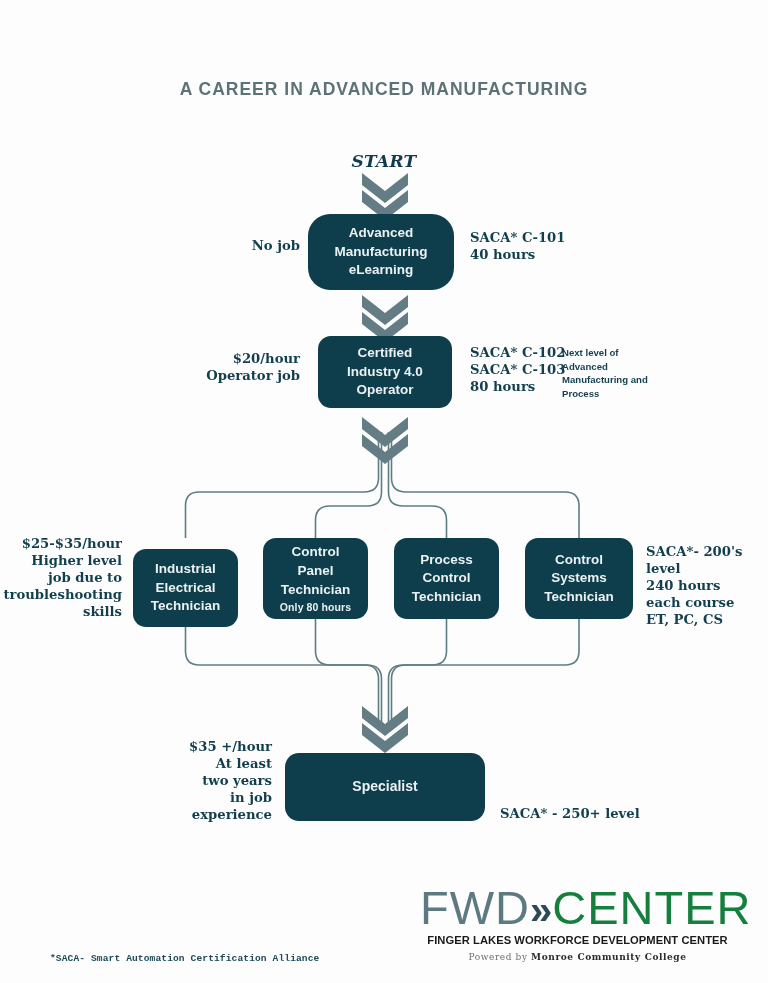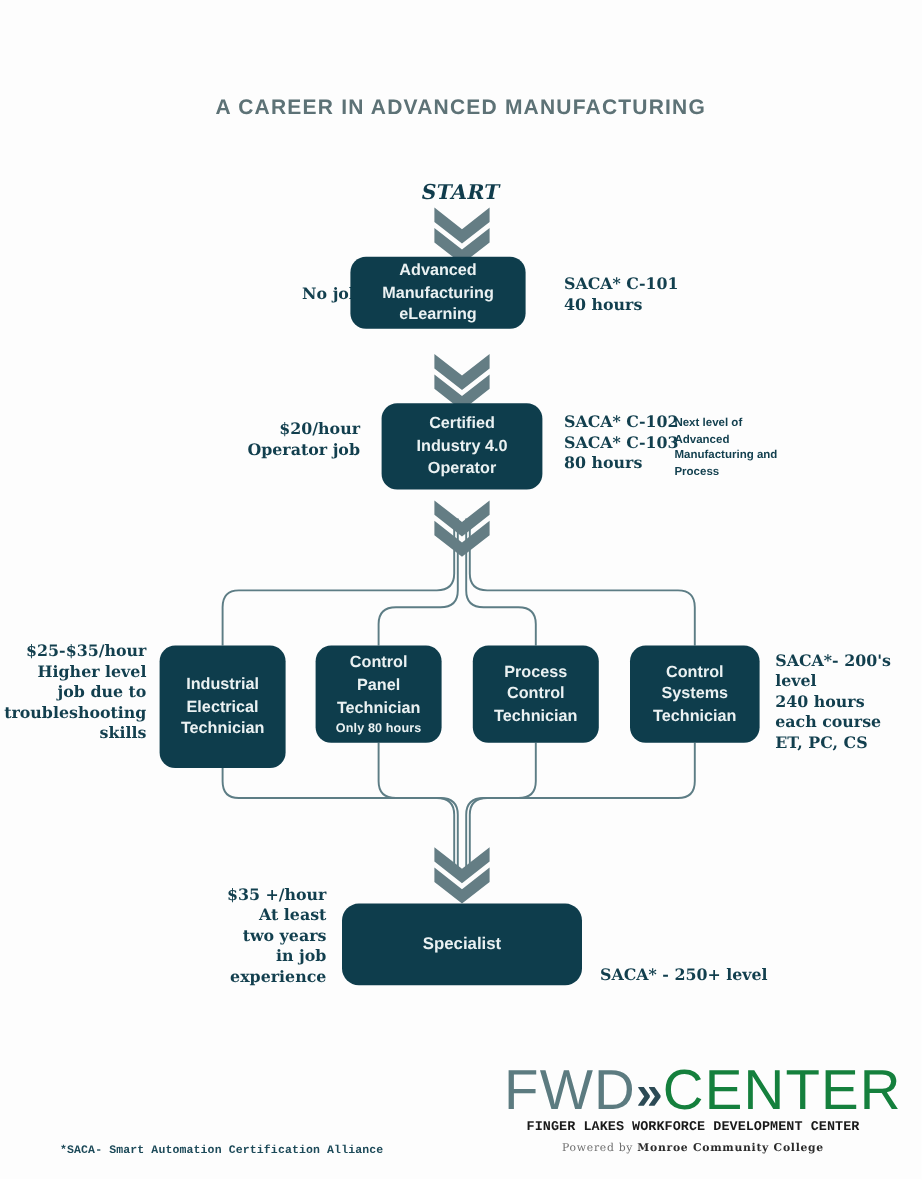--- a/index.html
+++ b/index.html
@@ -67,24 +67,24 @@
     padding: 4px 6px;
   }
   .node .sub {
     font-size: 10.5px;
     font-weight: bold;
     line-height: 1.2;
     margin-top: 2px;
     letter-spacing: 0.1px;
   }
 
-  #node-elearning  { left: 292px; top: 214px;  width: 146px; height: 60px; }
+  #node-elearning  { left: 308px; top: 214px;  width: 146px; height: 76px; border-radius: 22px; }
   #node-operator   { left: 318px; top: 336px;  width: 134px; height: 72px; }
 
-  #node-iet  { left: 133px; top: 538px; width: 105px; height: 102px; }
+  #node-iet  { left: 133px; top: 549px; width: 105px; height: 78px; }
   #node-cpt  { left: 263px; top: 538px; width: 105px; height: 81px; }
   #node-pct  { left: 394px; top: 538px; width: 105px; height: 81px; }
   #node-cst  { left: 525px; top: 538px; width: 108px; height: 81px; }
 
   #node-specialist { left: 285px; top: 753px; width: 200px; height: 68px;
                      font-size: 14px; border-radius: 14px; }
 
   
   .ann {
     position: absolute;
@@ -148,21 +148,21 @@
     line-height: 1;
     white-space: nowrap;
     font-weight: 300;
   }
   #logo-fwd    { color: #5c7b80; }
   #logo-chev   { color: #2c4a55; font-weight: bold; letter-spacing: -4px;
                  font-size: 40px; padding: 0 4px 0 0; }
   #logo-center { color: #15803d; }
   #logo-tagline {
     margin-top: 3px;
-    font-family: Liberation Mono, monospace;
+    font-family: Liberation Sans, sans-serif;
     font-weight: bold;
     font-size: 11.2px;
     letter-spacing: 0.05px;
     color: #1a1a1a;
     white-space: nowrap;
   }
   #logo-powered {
     margin-top: 6px;
     font-family: "DejaVu Serif", serif;
     font-size: 9px;

